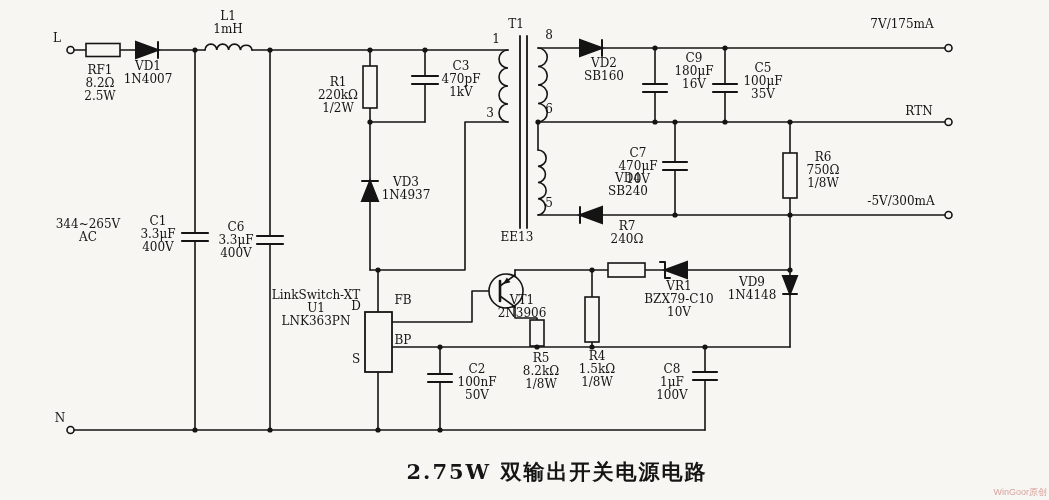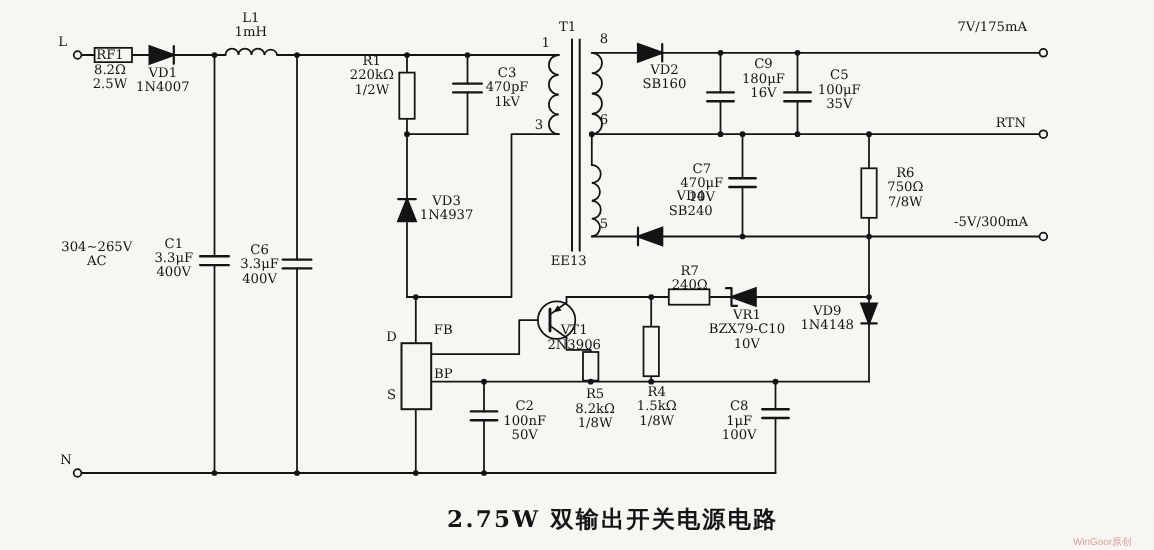--- a/index.html
+++ b/index.html
@@ -12,21 +12,21 @@
     position:absolute;transform:translateX(-50%);
     text-align:center;white-space:pre-line;
     font:12px/13px "DejaVu Serif",serif;color:#151515;
   }
   .pin{font:12px/13px "DejaVu Serif",serif;}
   .title{
     position:absolute;transform:translateX(-50%);
     font:600 21px/24px "DejaVu Serif",serif;letter-spacing:2px;white-space:nowrap;
   }
   .watermark{
-    position:absolute;right:20px;bottom:3px;
+    position:absolute;right:2px;bottom:3px;
     font:9px/10px "Liberation Sans",sans-serif;color:#d9a29e;margin-top:16px;
   }
 </style>
 </head>
 <body>
 
 <div class="page">
 
   <svg width="1049" height="500" viewBox="0 0 1049 500">
     <g stroke="#141414" stroke-width="1.6" fill="none" stroke-linecap="round">
@@ -164,66 +164,66 @@
         <circle cx="195" cy="430" r="2.6"></circle>
           <circle cx="270" cy="430" r="2.6"></circle>
           <circle cx="378" cy="430" r="2.6"></circle>
           <circle cx="440" cy="430" r="2.6"></circle>
       </g>
     </g>
   </svg>
 
   <div class="lbl" style="left:57px;top:32px">L</div>
   <div class="lbl" style="left:60px;top:412px">N</div>
-  <div class="lbl" style="left:88px;top:218px">304~265V
+  <div class="lbl" style="left:88px;top:218px">344~265V
 AC</div>
   <div class="lbl" style="left:902px;top:18px">7V/175mA</div>
   <div class="lbl" style="left:919px;top:105px">RTN</div>
   <div class="lbl" style="left:901px;top:195px">-5V/300mA</div>
 
-  <div class="lbl" style="left:100px;top:44px">RF1
+  <div class="lbl" style="left:100px;top:64px">RF1
 8.2Ω
 2.5W</div>
   <div class="lbl" style="left:148px;top:60px">VD1
 1N4007</div>
   <div class="lbl" style="left:228px;top:10px">L1
 1mH</div>
-  <div class="lbl" style="left:338px;top:49px">R1
+  <div class="lbl" style="left:338px;top:76px">R1
 220kΩ
 1/2W</div>
   <div class="lbl" style="left:461px;top:60px">C3
 470pF
 1kV</div>
   <div class="lbl" style="left:604px;top:57px">VD2
 SB160</div>
   <div class="lbl" style="left:694px;top:52px">C9
 180μF
 16V</div>
   <div class="lbl" style="left:763px;top:62px">C5
 100μF
 35V</div>
   <div class="lbl" style="left:638px;top:147px">C7
 470μF
 10V</div>
   <div class="lbl" style="left:628px;top:172px">VD4
 SB240</div>
   <div class="lbl" style="left:823px;top:151px">R6
 750Ω
-7/8W</div>
+1/8W</div>
   <div class="lbl" style="left:406px;top:176px">VD3
 1N4937</div>
   <div class="lbl" style="left:158px;top:215px">C1
 3.3μF
 400V</div>
   <div class="lbl" style="left:236px;top:221px">C6
 3.3μF
 400V</div>
   <div class="lbl" style="left:522px;top:294px">VT1
 2N3906</div>
-  <div class="lbl" style="left:627px;top:240px">R7
+  <div class="lbl" style="left:627px;top:220px">R7
 240Ω</div>
   <div class="lbl" style="left:679px;top:280px">VR1
 BZX79-C10
 10V</div>
   <div class="lbl" style="left:752px;top:276px">VD9
 1N4148</div>
   <div class="lbl" style="left:541px;top:352px">R5
 8.2kΩ
 1/8W</div>
   <div class="lbl" style="left:597px;top:350px">R4
@@ -237,20 +237,23 @@
 100V</div>
 
   <div class="lbl" style="left:516px;top:18px">T1</div>
   <div class="lbl" style="left:517px;top:231px">EE13</div>
   <div class="lbl pin" style="left:496px;top:33px">1</div>
   <div class="lbl pin" style="left:490px;top:107px">3</div>
   <div class="lbl pin" style="left:549px;top:29px">8</div>
   <div class="lbl pin" style="left:549px;top:103px">6</div>
   <div class="lbl pin" style="left:549px;top:197px">5</div>
 
+  <div class="lbl" style="left:316px;top:289px">LinkSwitch-XT
+U1
+LNK363PN</div>
   <div class="lbl pin" style="left:356px;top:300px">D</div>
   <div class="lbl pin" style="left:403px;top:294px">FB</div>
   <div class="lbl pin" style="left:403px;top:334px">BP</div>
   <div class="lbl pin" style="left:356px;top:353px">S</div>
 
   <div class="title" style="left:557px;top:460px">2.75W 双输出开关电源电路</div>
   <div class="watermark">WinGoor原创</div>
 
 </div>
 

